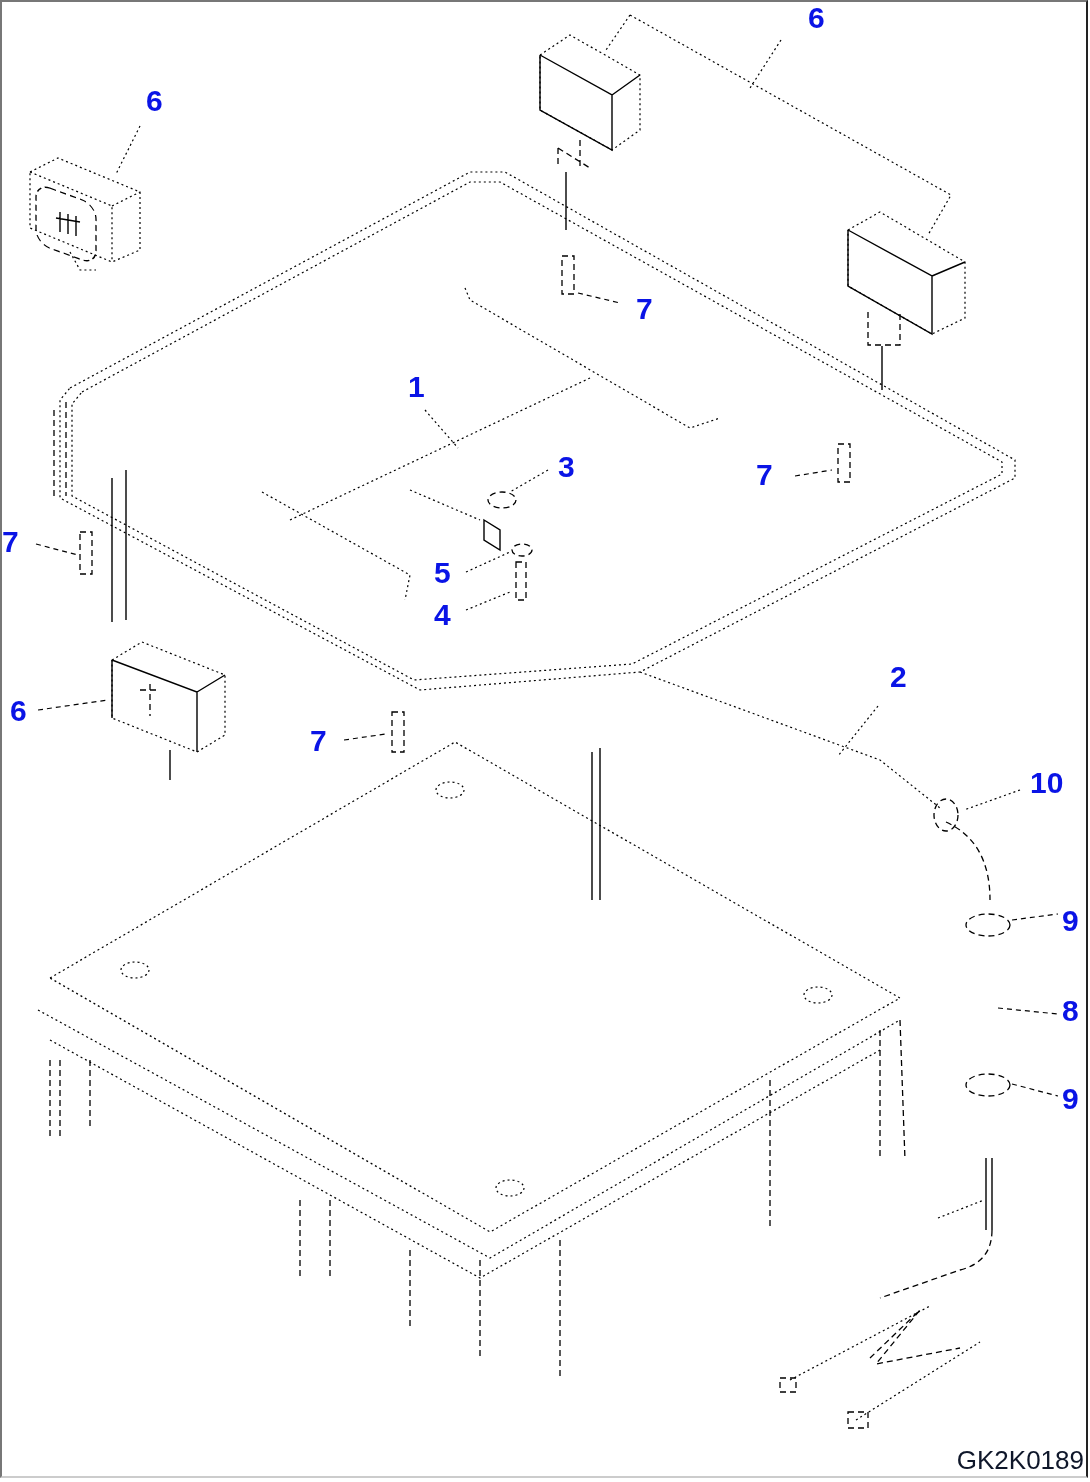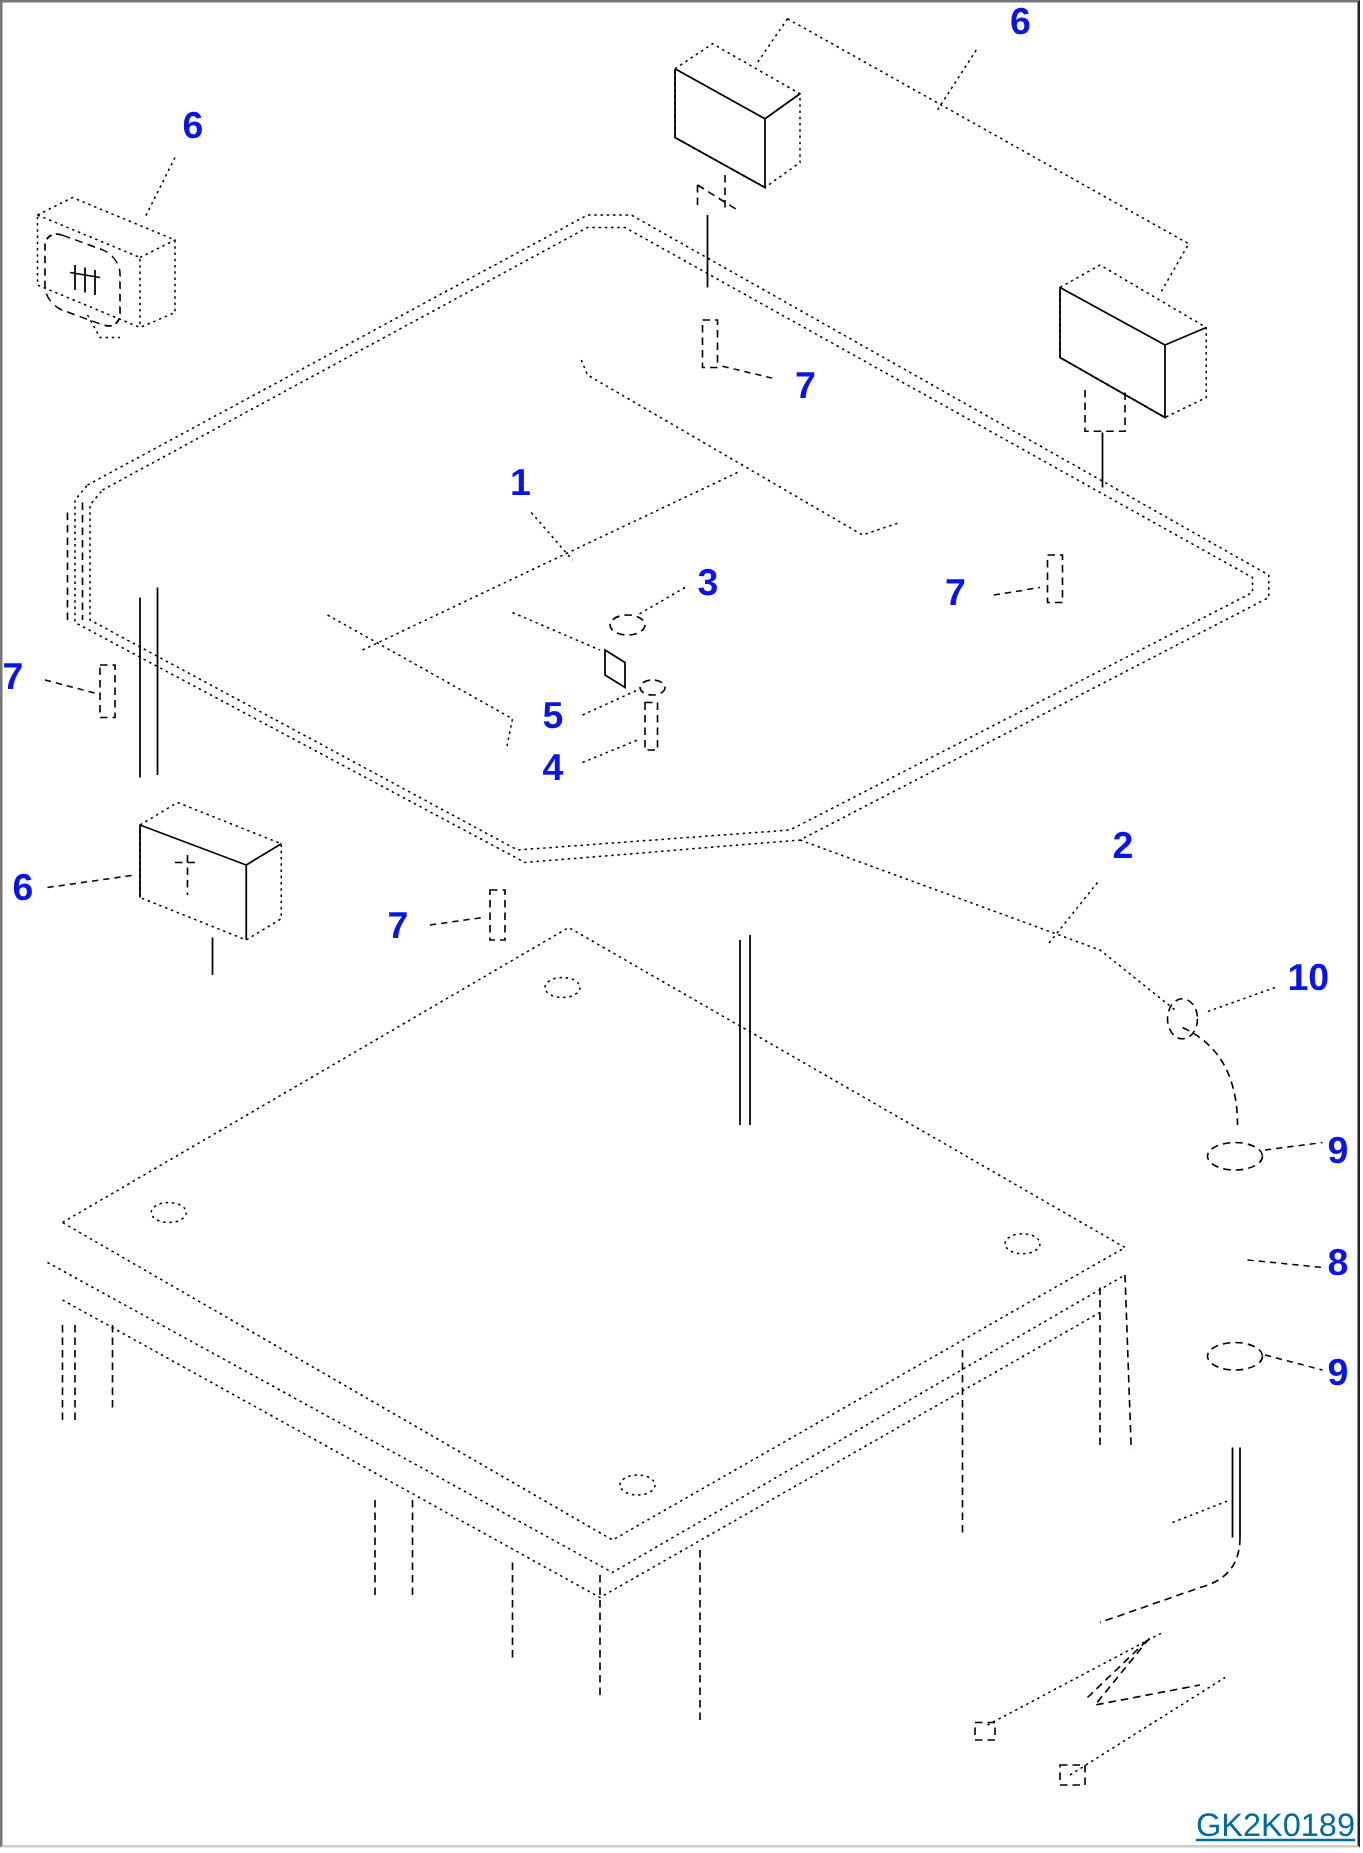--- a/index.html
+++ b/index.html
@@ -4,21 +4,21 @@
 <style>
   html, body { margin:0; padding:0; background:#ffffff; }
   body { width:1090px; height:1482px; position:relative; overflow:hidden; font-family:"Liberation Sans", sans-serif; }
   .frame { position:absolute; left:0; top:0; width:1088px; height:1478px; border-left:2px solid #777; border-top:2px solid #777; border-right:2px solid #222; border-bottom:2px solid #ccc; box-sizing:border-box; }
   svg#art { position:absolute; left:0; top:0; }
   .ln { fill:none; stroke:#000; stroke-width:1.4; }
   .dot { fill:none; stroke:#000; stroke-width:1.2; stroke-dasharray:2 3; }
   .dash { fill:none; stroke:#000; stroke-width:1.3; stroke-dasharray:6 4; }
   .lead { fill:none; stroke:#000; stroke-width:1.2; stroke-dasharray:5 4; }
   .callout { position:absolute; font-family:"Liberation Sans", sans-serif; font-weight:bold; font-size:30px; color:#0a14e6; line-height:1; }
-  .drawing-id { position:absolute; right:6px; bottom:6px; font-family:"Liberation Sans", sans-serif; font-size:26px; color:#0369a1;text-decoration:underline; }
+  .drawing-id { position:absolute; right:6px; bottom:6px; font-family:"Liberation Sans", sans-serif; font-size:26px; color:#0f172a; }
 </style>
 </head>
 <body>
 
 <div class="frame"></div>
 
 <svg id="art" width="1090" height="1482" viewBox="0 0 1090 1482">
 
   <g>
     <path class="dot" d="M30 172 L58 158 L140 192 L140 250 L112 262 L30 228 Z"></path>

